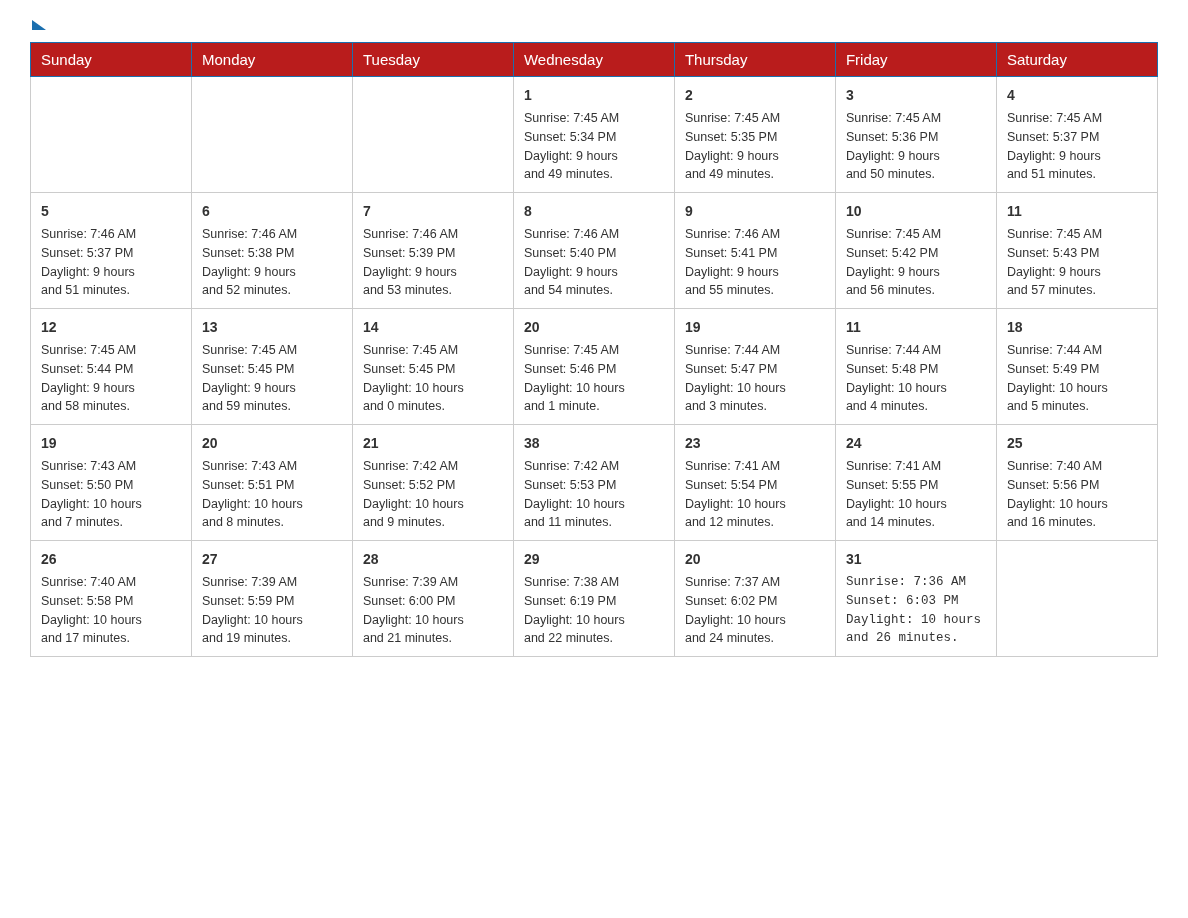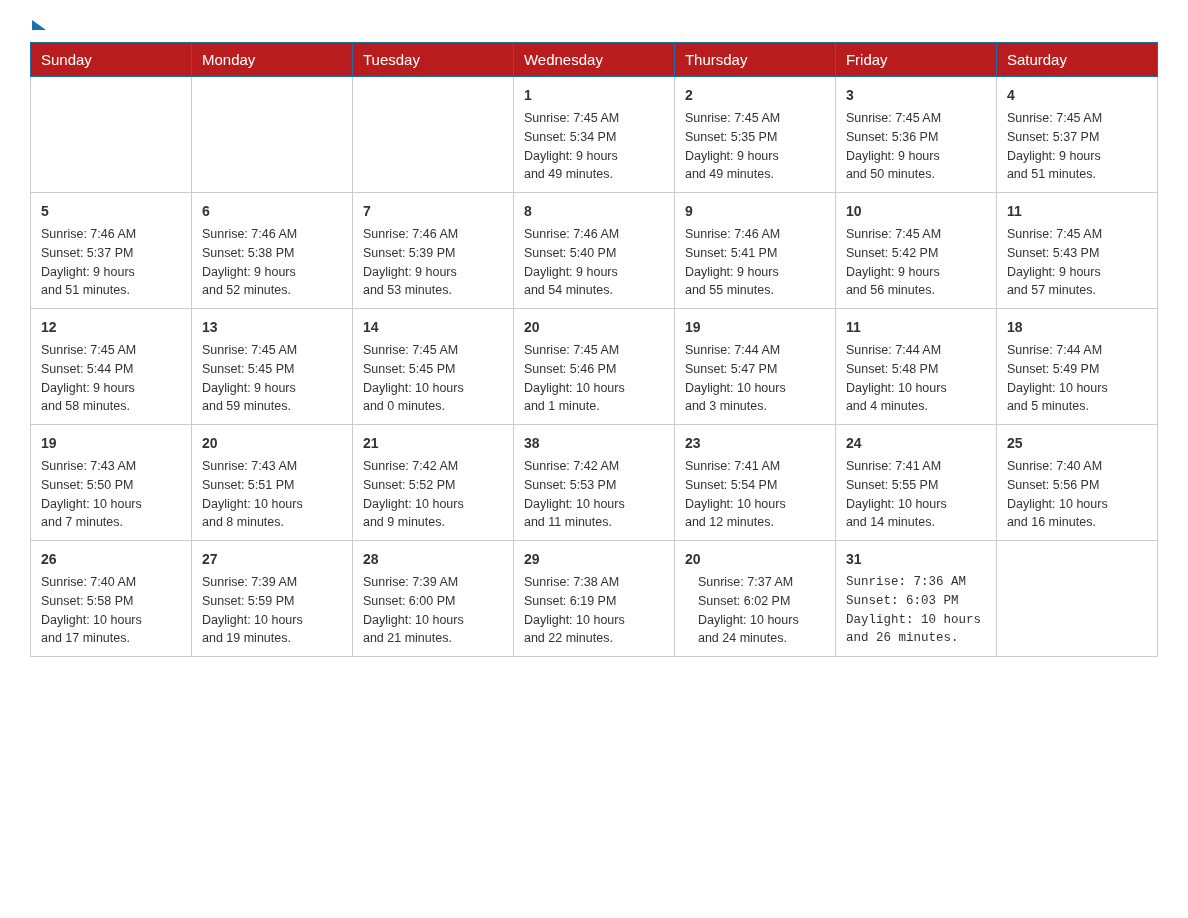--- a/index.html
+++ b/index.html
@@ -333,21 +333,21 @@
         </td>
         <td>
           <span class="day-num">29</span>
           <div style="white-space: pre-line;">Sunrise: 7:38 AM
 Sunset: 6:19 PM
 Daylight: 10 hours
 and 22 minutes.</div>
         </td>
         <td>
           <span class="day-num">20</span>
-          <div style="white-space: pre-line; margin-left: 13px;">Sunrise: 7:37 AM
+          <div style="white-space: pre-line;">Sunrise: 7:37 AM
 Sunset: 6:02 PM
 Daylight: 10 hours
 and 24 minutes.</div>
         </td>
         <td>
           <span class="day-num">31</span>
           <div style="white-space: pre-line; font-family: Liberation Mono, monospace;">Sunrise: 7:36 AM
 Sunset: 6:03 PM
 Daylight: 10 hours
 and 26 minutes.</div>

